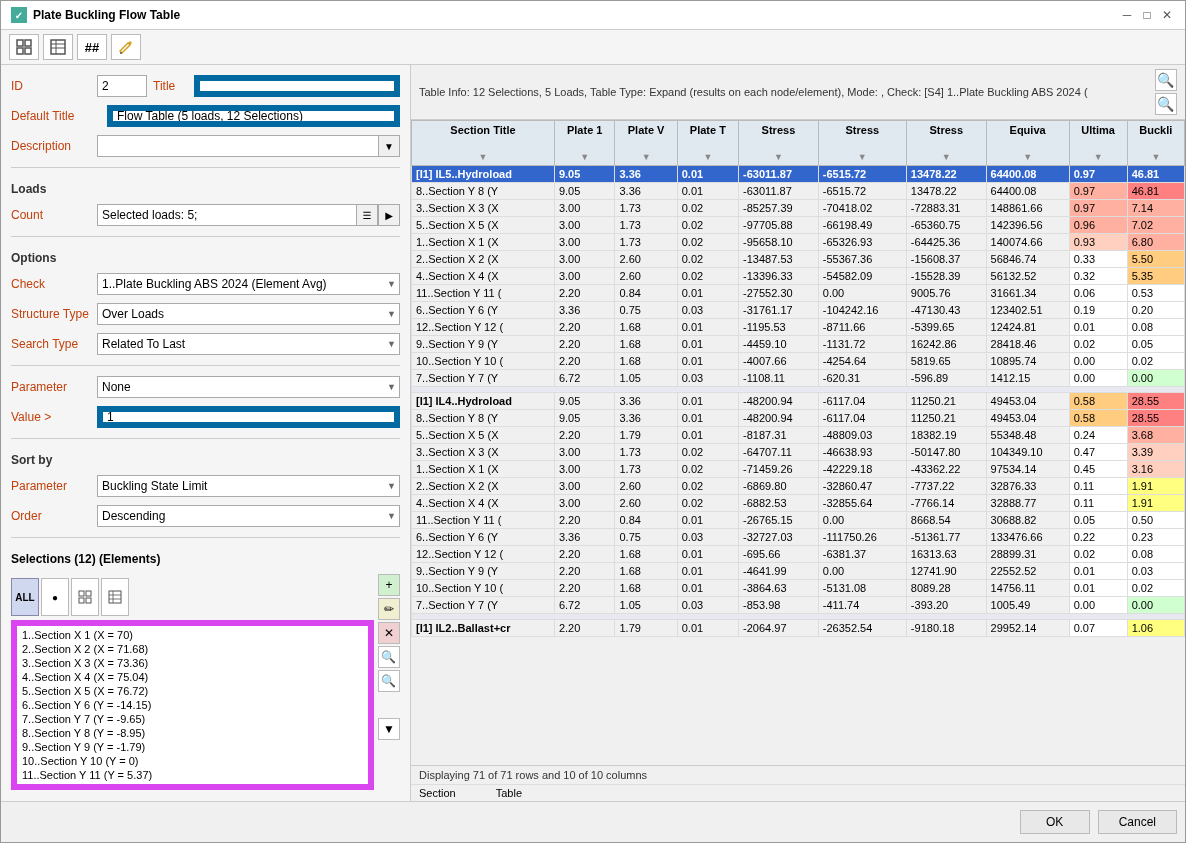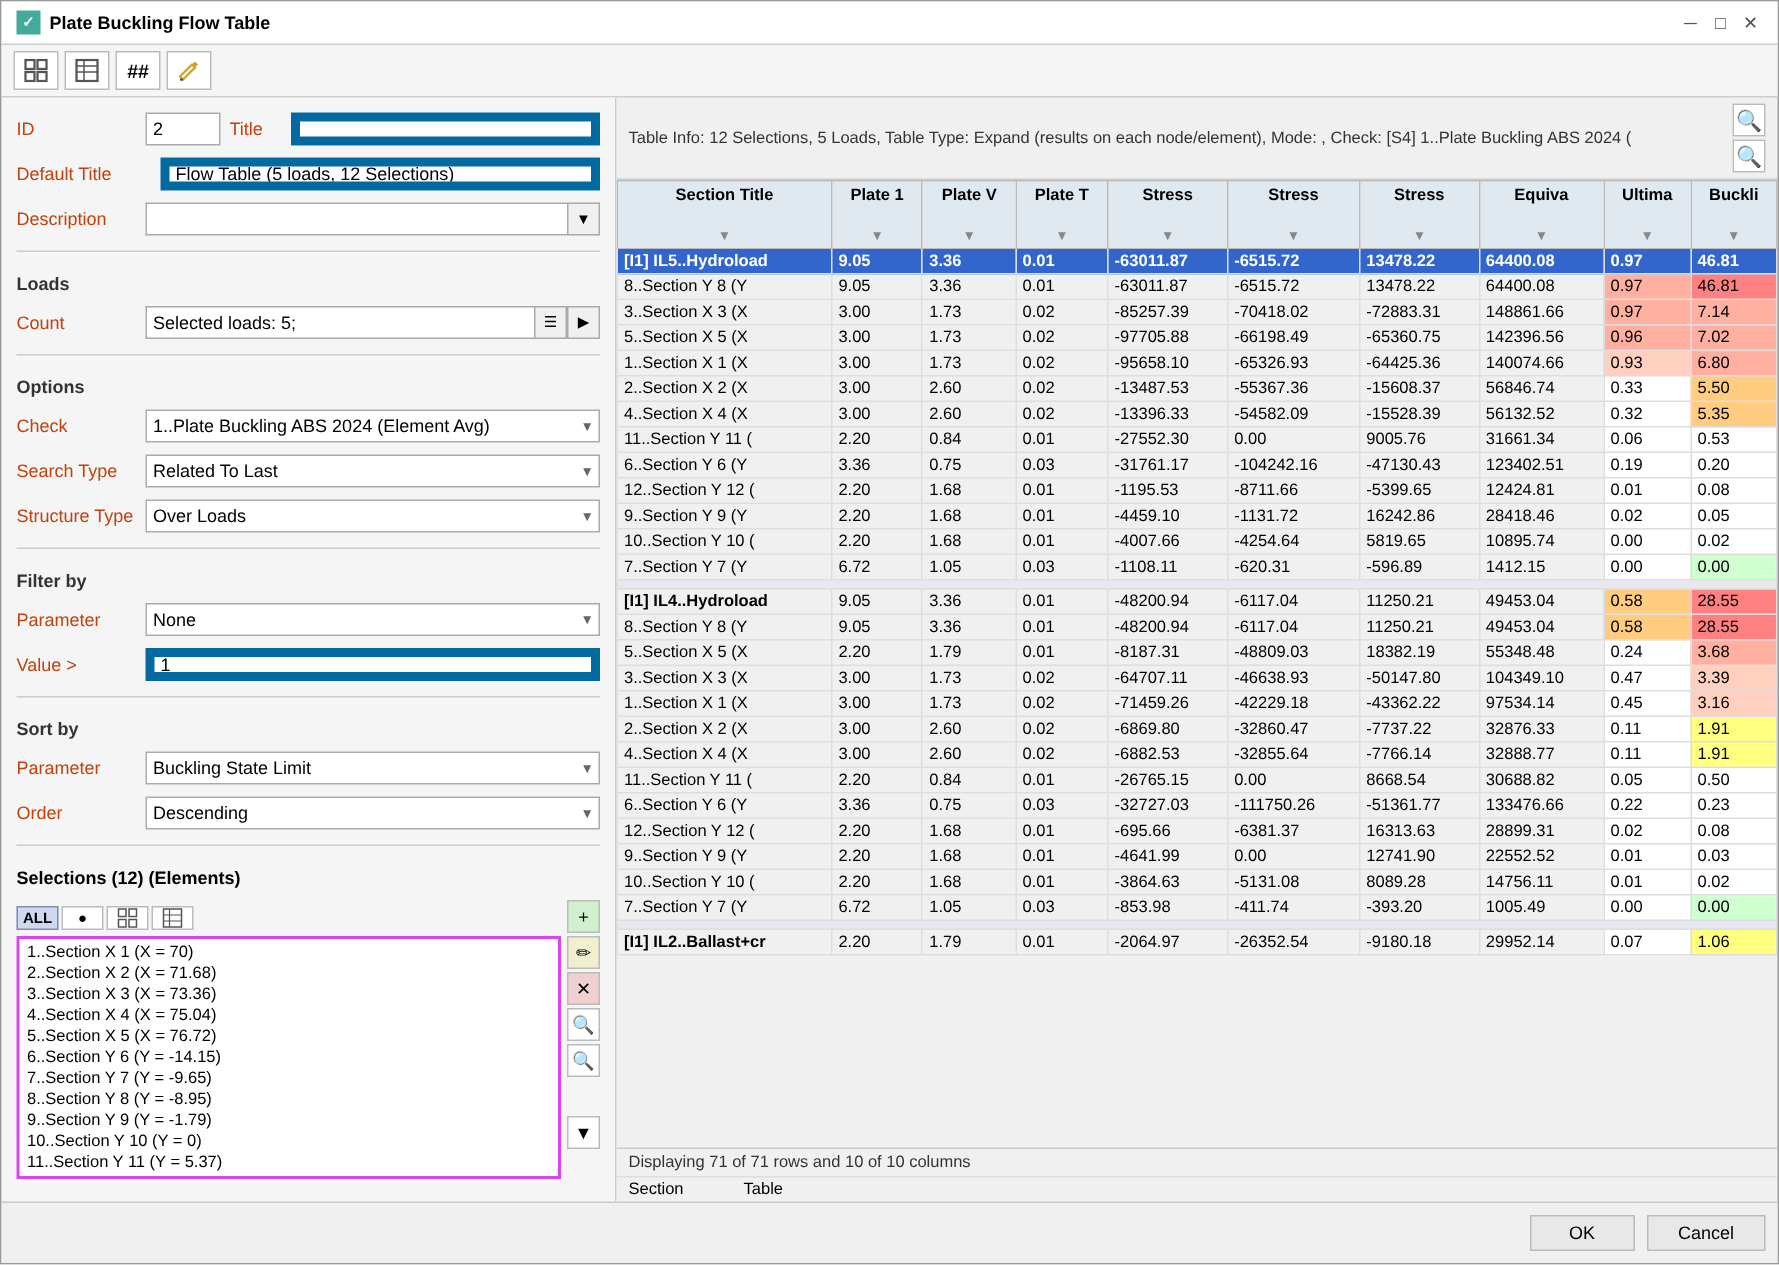--- a/index.html
+++ b/index.html
@@ -29,24 +29,24 @@
     .field-select-wrap::after { content: '▼'; position: absolute; right: 4px; font-size: 9px; pointer-events: none; color: #666; }
     .field-combo { display: flex; flex: 1; }
     .field-combo input { flex: 1; height: 22px; border: 1px solid #aaa; border-right: none; padding: 2px 4px; font-size: 12px; }
     .field-combo-btn { width: 22px; height: 22px; border: 1px solid #aaa; background: #f0f0f0; cursor: pointer; display: flex; align-items: center; justify-content: center; font-size: 10px; }
     
     .section-header { font-size: 12px; font-weight: bold; color: #333; margin-top: 4px; }
     
     .selections-header { display: flex; align-items: center; gap: 6px; margin-top: 4px; }
     .selections-title { font-size: 12px; font-weight: bold; }
     .selections-toolbar { display: flex; gap: 2px; margin-top: 4px; }
-    .sel-btn { width: 28px; height: 16px; border: 1px solid #bbb; background: #fff; cursor: pointer; display: flex; align-items: center; justify-content: center; font-size: 10px; font-weight: bold; }
+    .sel-btn { width: 28px; height: 38px; border: 1px solid #bbb; background: #fff; cursor: pointer; display: flex; align-items: center; justify-content: center; font-size: 10px; font-weight: bold; }
     .sel-btn.active { background: #d0d8f0; border-color: #88a; }
     
-    .selections-list { flex: 1; min-height: 120px; max-height: 180px; border: 2px solid #d946ef; background: white; overflow-y: auto; padding: 2px; }
+    .selections-list { flex: 1; min-height: 120px; max-height: 180px; border: 6px solid #d946ef; background: white; overflow-y: auto; padding: 2px; }
     .sel-item { padding: 1px 3px; font-size: 11px; cursor: pointer; }
     
     .sel-action-btns { display: flex; flex-direction: column; gap: 2px; justify-content: flex-start; }
     .sel-action-btn { width: 22px; height: 22px; border: 1px solid #bbb; background: #fff; cursor: pointer; display: flex; align-items: center; justify-content: center; font-size: 12px; }
     .sel-action-btn.green { background: #d0f0d0; }
     .sel-action-btn.yellow { background: #f0f0d0; }
     .sel-action-btn.red { background: #f0d0d0; }
     
     .right-panel { flex: 1; display: flex; flex-direction: column; overflow: hidden; }
     
@@ -168,40 +168,39 @@
       <div class="field-row">
         <span class="field-label">Check</span>
         <div class="field-select-wrap" style="flex:1;">
           <select>
             <option>1..Plate Buckling ABS 2024 (Element Avg)</option>
           </select>
         </div>
       </div>
 
       <div class="field-row">
+        <span class="field-label">Structure Type</span>
+        <div class="field-select-wrap" style="flex:1;">
+          <select>
+            <option>Over Loads</option>
+          </select>
+        </div>
+      </div>
+
+      <div class="field-row">
         <span class="field-label">Search Type</span>
         <div class="field-select-wrap" style="flex:1;">
           <select>
             <option>Related To Last</option>
           </select>
         </div>
       </div>
 
-      <div class="field-row">
-        <span class="field-label">Structure Type</span>
-        <div class="field-select-wrap" style="flex:1;">
-          <select>
-            <option>Over Loads</option>
-          </select>
-        </div>
-      </div>
-
       <div class="separator"></div>
 
-      <div class="section-header">Filter by</div>
 
       <div class="field-row">
         <span class="field-label">Parameter</span>
         <div class="field-select-wrap" style="flex:1;">
           <select>
             <option>None</option>
           </select>
         </div>
       </div>
 

